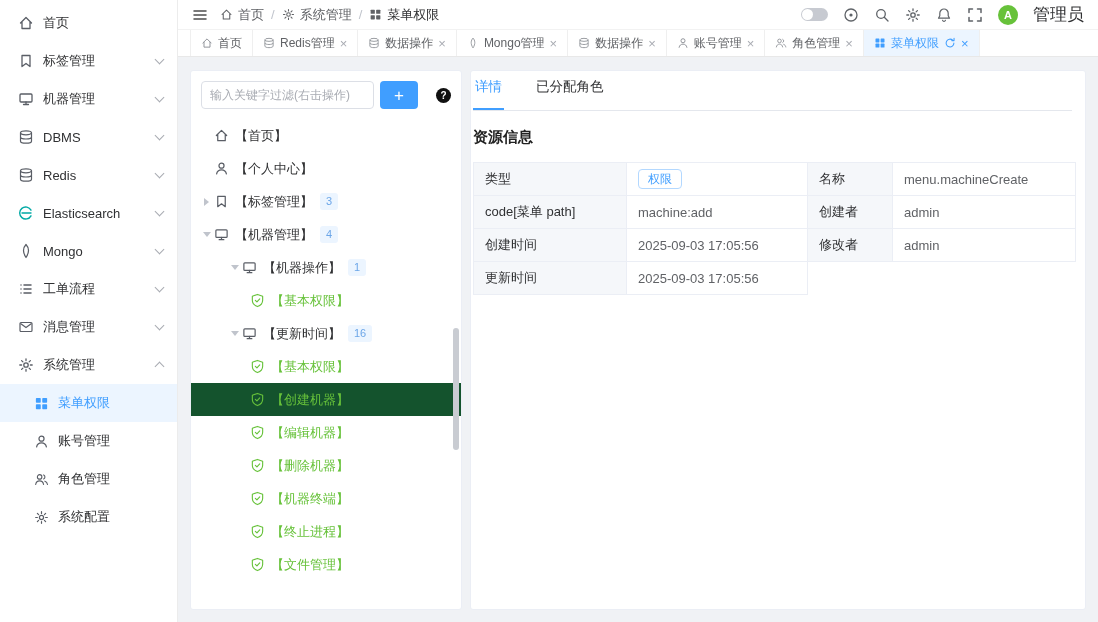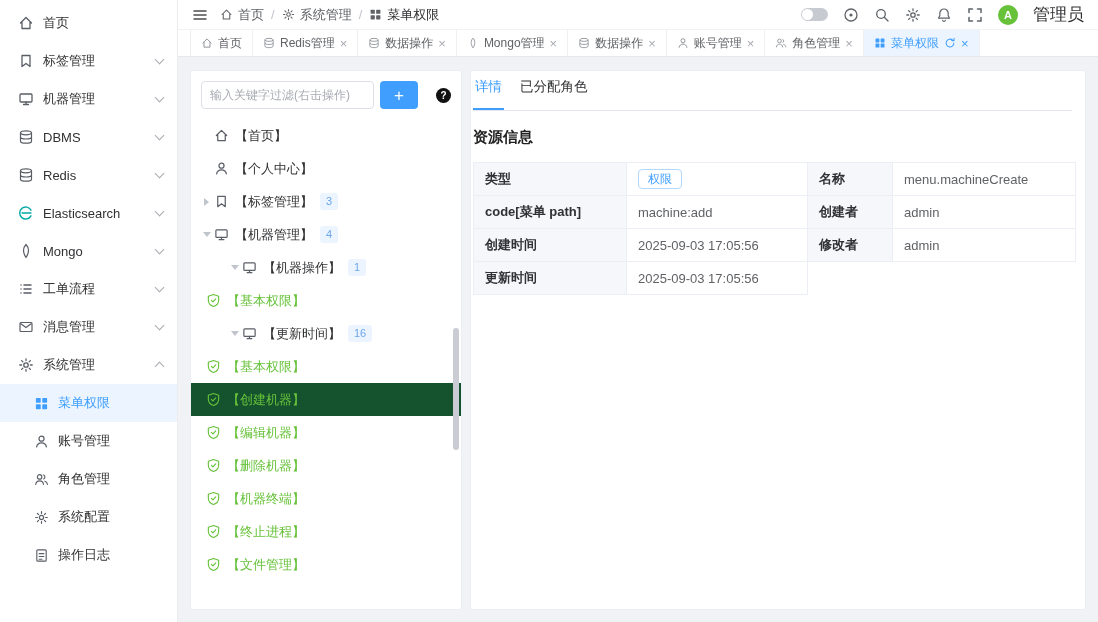--- a/index.html
+++ b/index.html
@@ -58,42 +58,42 @@
   .tree-head{display:flex;align-items:center;gap:6px;padding:10px 10px 8px}
   .tree-search{flex:0 0 163px;height:28px;border:1px solid #dcdfe6;border-radius:4px;padding:0 8px;
     font-size:12px;color:#303133;outline:none;font-family:inherit}
   .tree-search::placeholder{color:#a8abb2}
   .add-btn{width:38px;height:28px;background:#409eff;border:none;border-radius:4px;color:#fff;
     font-size:17px;line-height:1;cursor:pointer}
   .help-dot{margin-left:auto;width:15px;height:15px;border-radius:50%;background:#111;color:#fff;
     font-size:10px;font-weight:bold;display:flex;align-items:center;justify-content:center;cursor:pointer}
   .tree-body{flex:1;overflow:hidden;padding:2px 0 0}
   .tnode{display:flex;align-items:center;height:33px;cursor:pointer;font-size:13px;padding-right:6px}
-  .tnode.lvl0{padding-left:8px}.tnode.lvl1{padding-left:36px}.tnode.lvl2{}
+  .tnode.lvl0{padding-left:8px}.tnode.lvl1{padding-left:36px}.tnode.lvl2{padding-left:44px}
   .tnode .caret{width:15px;display:flex;justify-content:center;flex:0 0 auto}
   .tri-r{width:0;height:0;border-left:5px solid #c0c4cc;border-top:4px solid transparent;border-bottom:4px solid transparent}
   .tri-d{width:0;height:0;border-top:5px solid #c0c4cc;border-left:4px solid transparent;border-right:4px solid transparent}
   .tnode .ic{width:15px;height:15px;color:#5a5e66;margin-right:6px}
   .tnode.green{color:#67c23a}
   .tnode.green .ic{color:#67c23a}
   .tnode.selected{background:#14532d}
   .badge{margin-left:7px;background:#ecf5ff;color:#6ca6e8;font-size:11px;line-height:1;
     padding:3px 6px;border-radius:3px}
   .vbar{position:absolute;right:2px;top:257px;width:6px;height:122px;border-radius:3px;background:#c9ccd2;cursor:pointer}
 
   
   .detail-card{flex:1;background:#fff;border:1px solid #ebeef5;border-radius:3px;
     padding:0 13px 0 2px;overflow:hidden;min-width:0}
-  .dtabs{display:flex;gap:14px;border-bottom:1px solid #e4e7ed;height:40px;align-items:flex-end;padding-bottom:0}
+  .dtabs{display:flex;gap:30px;border-bottom:1px solid #e4e7ed;height:40px;align-items:flex-end;padding-bottom:0}
   .dtab{font-size:13.5px;color:#303133;cursor:pointer;padding:0 2px 12px;border-bottom:2px solid transparent}
   .dtab.active{color:#409eff;border-bottom-color:#409eff}
   .dtitle{font-size:15px;font-weight:bold;margin:17px 0 15px;color:#222}
   table.desc{border-collapse:collapse;width:602px;font-size:13px;table-layout:fixed}
   .desc td{border:1px solid #ebeef5;height:33px;padding:0 11px;color:#606266;overflow:hidden;white-space:nowrap}
-  .desc td.lab{background:#f5f7fa;color:#303133;font-weight:bold}
+  .desc td.lab{background:#f5f7fa;color:#303133;font-weight:normal}
   .desc td.none{border:none;background:#fff}
   .c1{width:153px}.c2{width:181px}.c3{width:85px}.c4{width:183px}
   .tag{display:inline-block;border:1px solid #b3d8ff;background:#fff;color:#409eff;
     border-radius:4px;padding:2px 9px;font-size:12px;line-height:1.2}
 </style>
 </head>
 <body>
 
 <svg width="0" height="0" style="position:absolute" aria-hidden="true">
 <defs>
@@ -267,26 +267,20 @@
       <svg class="ic">
           <use href="#i-users" xlink:href="#i-users"></use>
         </svg>
       <span class="lbl">角色管理</span>
     </div>
     <div class="sub-item">
       <svg class="ic">
           <use href="#i-gear" xlink:href="#i-gear"></use>
         </svg>
       <span class="lbl">系统配置</span>
-    </div>
-    <div class="sub-item">
-      <svg class="ic">
-          <use href="#i-doc" xlink:href="#i-doc"></use>
-        </svg>
-      <span class="lbl">操作日志</span>
     </div>
   </aside>
 
   <div class="main">
 
     <header class="topbar">
       <svg class="ic burger">
           <use href="#i-menu" xlink:href="#i-menu"></use>
         </svg>
       <nav class="crumbs">

